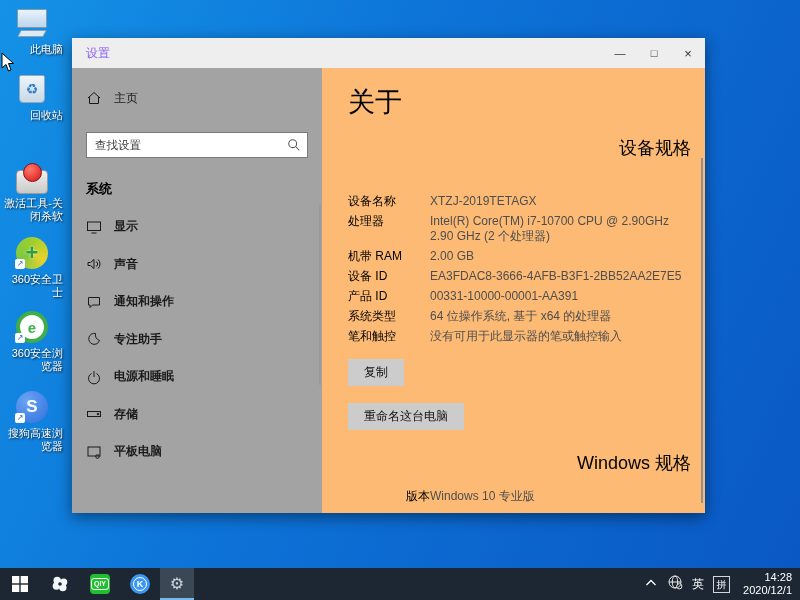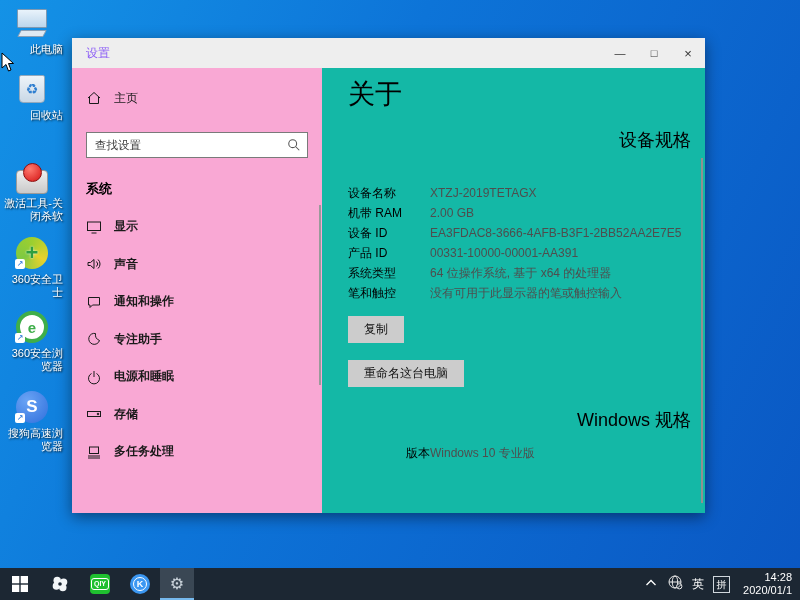--- a/index.html
+++ b/index.html
@@ -25,34 +25,34 @@
   .sogou { width:32px; height:32px; border-radius:50%; background:radial-gradient(circle at 35% 30%,#6aa4f5,#2f6fdc); color:#fff; font-weight:bold; font-size:17px; display:flex; align-items:center; justify-content:center; }
   
   .cursor { position:absolute; left:1px; top:52px; z-index:50; }
   
   .win { position:absolute; left:72px; top:38px; width:633px; height:475px; background:#fff; box-shadow:0 4px 14px rgba(0,0,0,.45); display:flex; flex-direction:column; }
   .titlebar { height:30px; background:#eeeeee; display:flex; align-items:center; flex:0 0 30px; }
   .titlebar .t { font-size:12px; color:#8b5cf6; padding-left:14px; flex:1; }
   .wbtn { width:34px; height:30px; display:flex; align-items:center; justify-content:center; font-size:11px; color:#333; cursor:pointer; }
   .winbody { flex:1; display:flex; overflow:hidden; position:relative; }
   
-  .sidebar { width:250px; background:#f9a8d4; position:relative; overflow:hidden; }
+  .sidebar { width:250px; background:#a3a3a3; position:relative; overflow:hidden; }
   .side-item { display:flex; align-items:center; height:36px; padding-left:14px; font-size:12px; color:#1a1a1a; cursor:pointer; }
   .side-item svg { margin-right:12px; flex:0 0 16px; }
   .home-item { margin-top:12px; }
   .searchbox { margin:16px 14px 0 14px; position:relative; }
   .searchbox input { width:222px; height:26px; border:1px solid #7a7a7a; background:#fff; font-size:11.5px; padding:0 26px 0 8px; color:#222; font-family:inherit; }
   .searchbox input::placeholder { color:#3c3c3c; opacity:1; }
   .searchbox .mag { position:absolute; right:7px; top:6px; }
   .side-section { font-size:13px; font-weight:bold; color:#000; padding-left:14px; margin-top:22px; }
   .nav-list { margin-top:10px;font-weight:bold; }
   .nav-list .side-item { height:37.5px; }
   .side-scroll { position:absolute; right:1px; top:137px; width:2px; height:180px; background:#9a9a9a; }
   
-  .main { flex:1; position:relative; padding:8px 14px 0 26px; overflow:hidden; background:#14b8a6; }
+  .main { flex:1; position:relative; padding:16px 14px 0 26px; overflow:hidden; background:#fdba74; }
   .page-title { font-size:27px; font-weight:400; color:#000; }
   .sec-h { font-size:18px; font-weight:400; color:#000;text-align:right; }
   .sec-dev { margin-top:16px; }
   .spec-rows { margin-top:34px; }
   .spec-row { display:flex; font-size:12px; line-height:15px; margin-bottom:5px; }
   .spec-row .k { flex:0 0 82px; color:#000; }
   .spec-row .v { color:#4e4e4e; max-width:268px; }
   .btn { display:inline-block; background:#cccccc; border:none; color:#111; font-size:12px; padding:5px 16px; cursor:pointer; font-family:inherit; }
   .btn-copy { margin-top:10px;text-align:right; }
   .btn-rename { margin-top:17px; display:block; }
@@ -198,41 +198,44 @@
         </div>
         <div class="side-item">
           <svg width="16" height="16" viewBox="0 0 16 16" fill="none" stroke="#1a1a1a">
               <rect x="1.5" y="5.5" width="13" height="5"></rect>
               <circle cx="12" cy="8" r="0.8" fill="#1a1a1a"></circle>
             </svg>
           <span>存储</span>
         </div>
         <div class="side-item">
           <svg width="16" height="16" viewBox="0 0 16 16" fill="none" stroke="#1a1a1a">
-              <rect x="3.5" y="3" width="9" height="6.5"></rect>
-              <path d="M2 12 H14"></path>
-              <path d="M2 14 H14"></path>
-            </svg>
-          <span>多任务处理</span>
+              <rect x="2" y="3" width="12" height="9"></rect>
+              <circle cx="11.5" cy="12.5" r="1.8"></circle>
+            </svg>
+          <span>平板电脑</span>
         </div>
         <div class="side-item">
           
           
         </div>
       </div>
       <div class="side-scroll"></div>
     </div>
 
     <div class="main">
       <div class="page-title">关于</div>
       <div class="sec-h sec-dev">设备规格</div>
       <div class="spec-rows">
         <div class="spec-row">
           <span class="k">设备名称</span>
           <span class="v">XTZJ-2019TETAGX</span>
+        </div>
+        <div class="spec-row">
+          <span class="k">处理器</span>
+          <span class="v">Intel(R) Core(TM) i7-10700 CPU @ 2.90GHz   2.90 GHz (2 个处理器)</span>
         </div>
         <div class="spec-row">
           <span class="k">机带 RAM</span>
           <span class="v">2.00 GB</span>
         </div>
         <div class="spec-row">
           <span class="k">设备 ID</span>
           <span class="v">EA3FDAC8-3666-4AFB-B3F1-2BB52AA2E7E5</span>
         </div>
         <div class="spec-row">
@@ -306,16 +309,16 @@
           <ellipse cx="8" cy="8" rx="2.7" ry="6"></ellipse>
           <path d="M2 8 H14"></path>
         <circle cx="12.3" cy="12.3" r="2.6" fill="#1c2733"></circle>
           <path d="M10.8 13.8 L13.8 10.8"></path>
       </svg>
     </span>
     <span class="txt">英</span>
     <span class="ime-box">拼</span>
     <div class="clock">
       <div>14:28</div>
-      <div>2020/01/1</div>
+      <div>2020/12/1</div>
     </div>
   </div>
 </div>
 
 </body></html>

